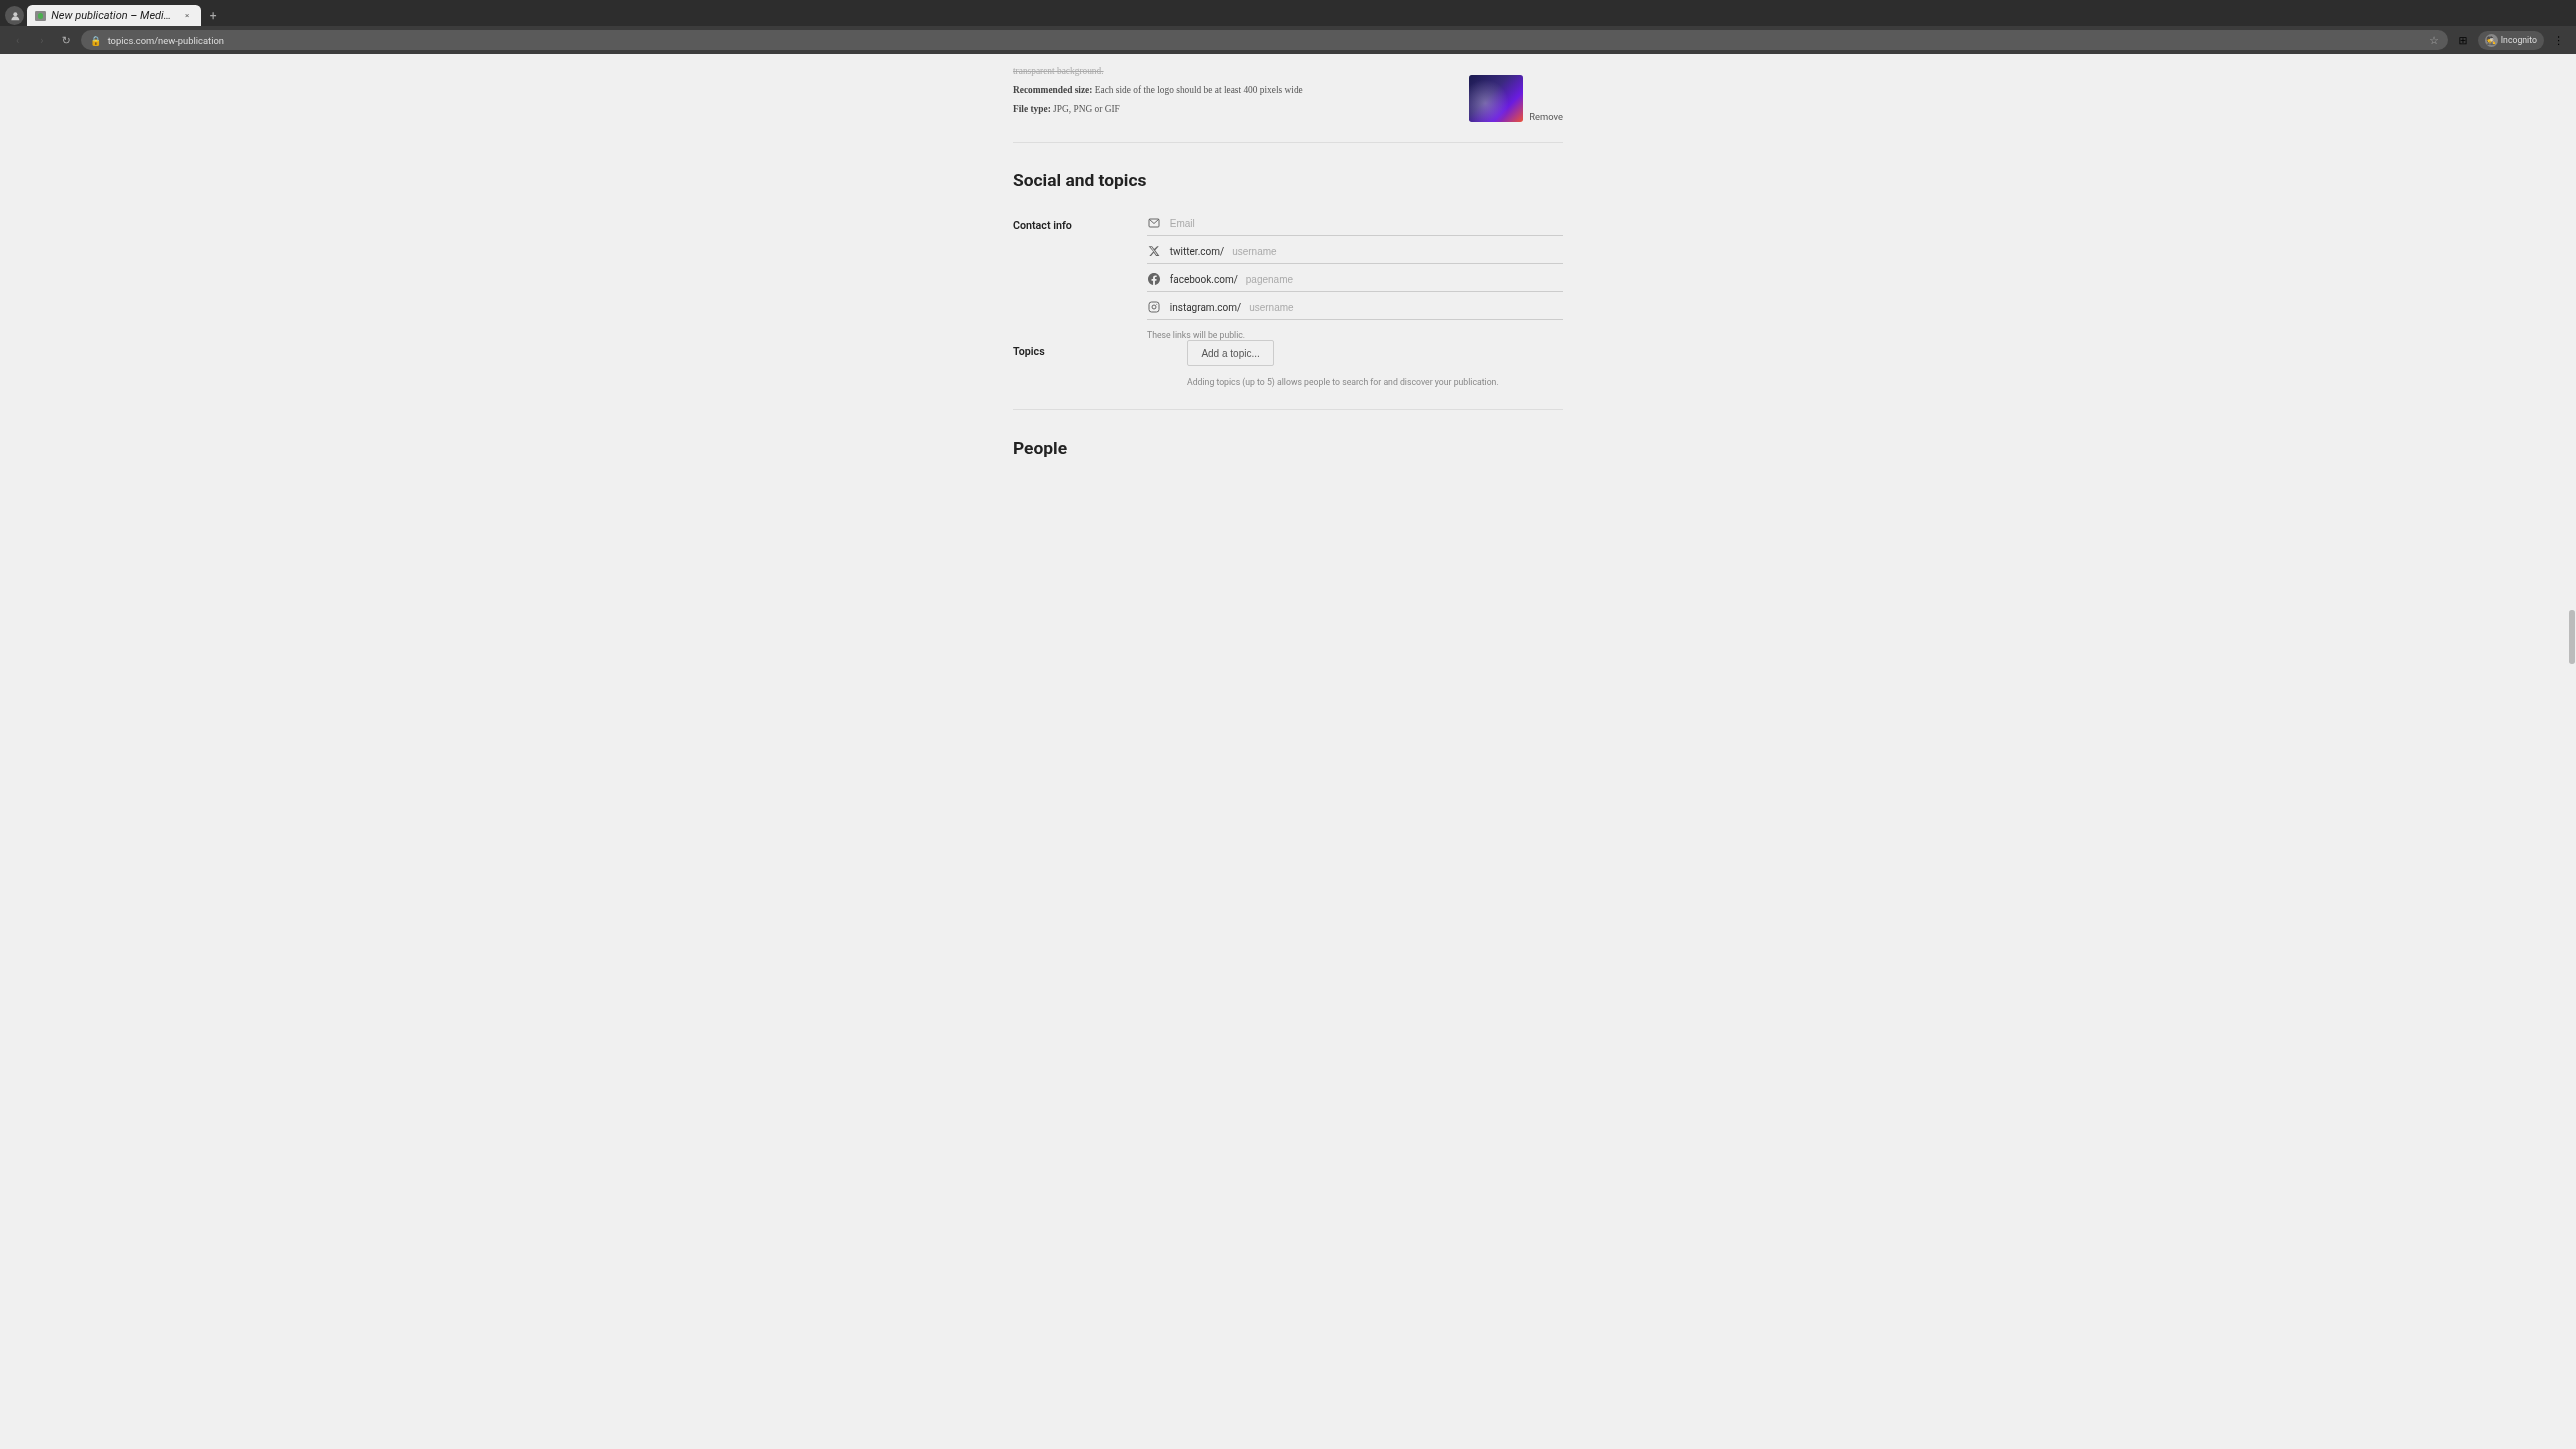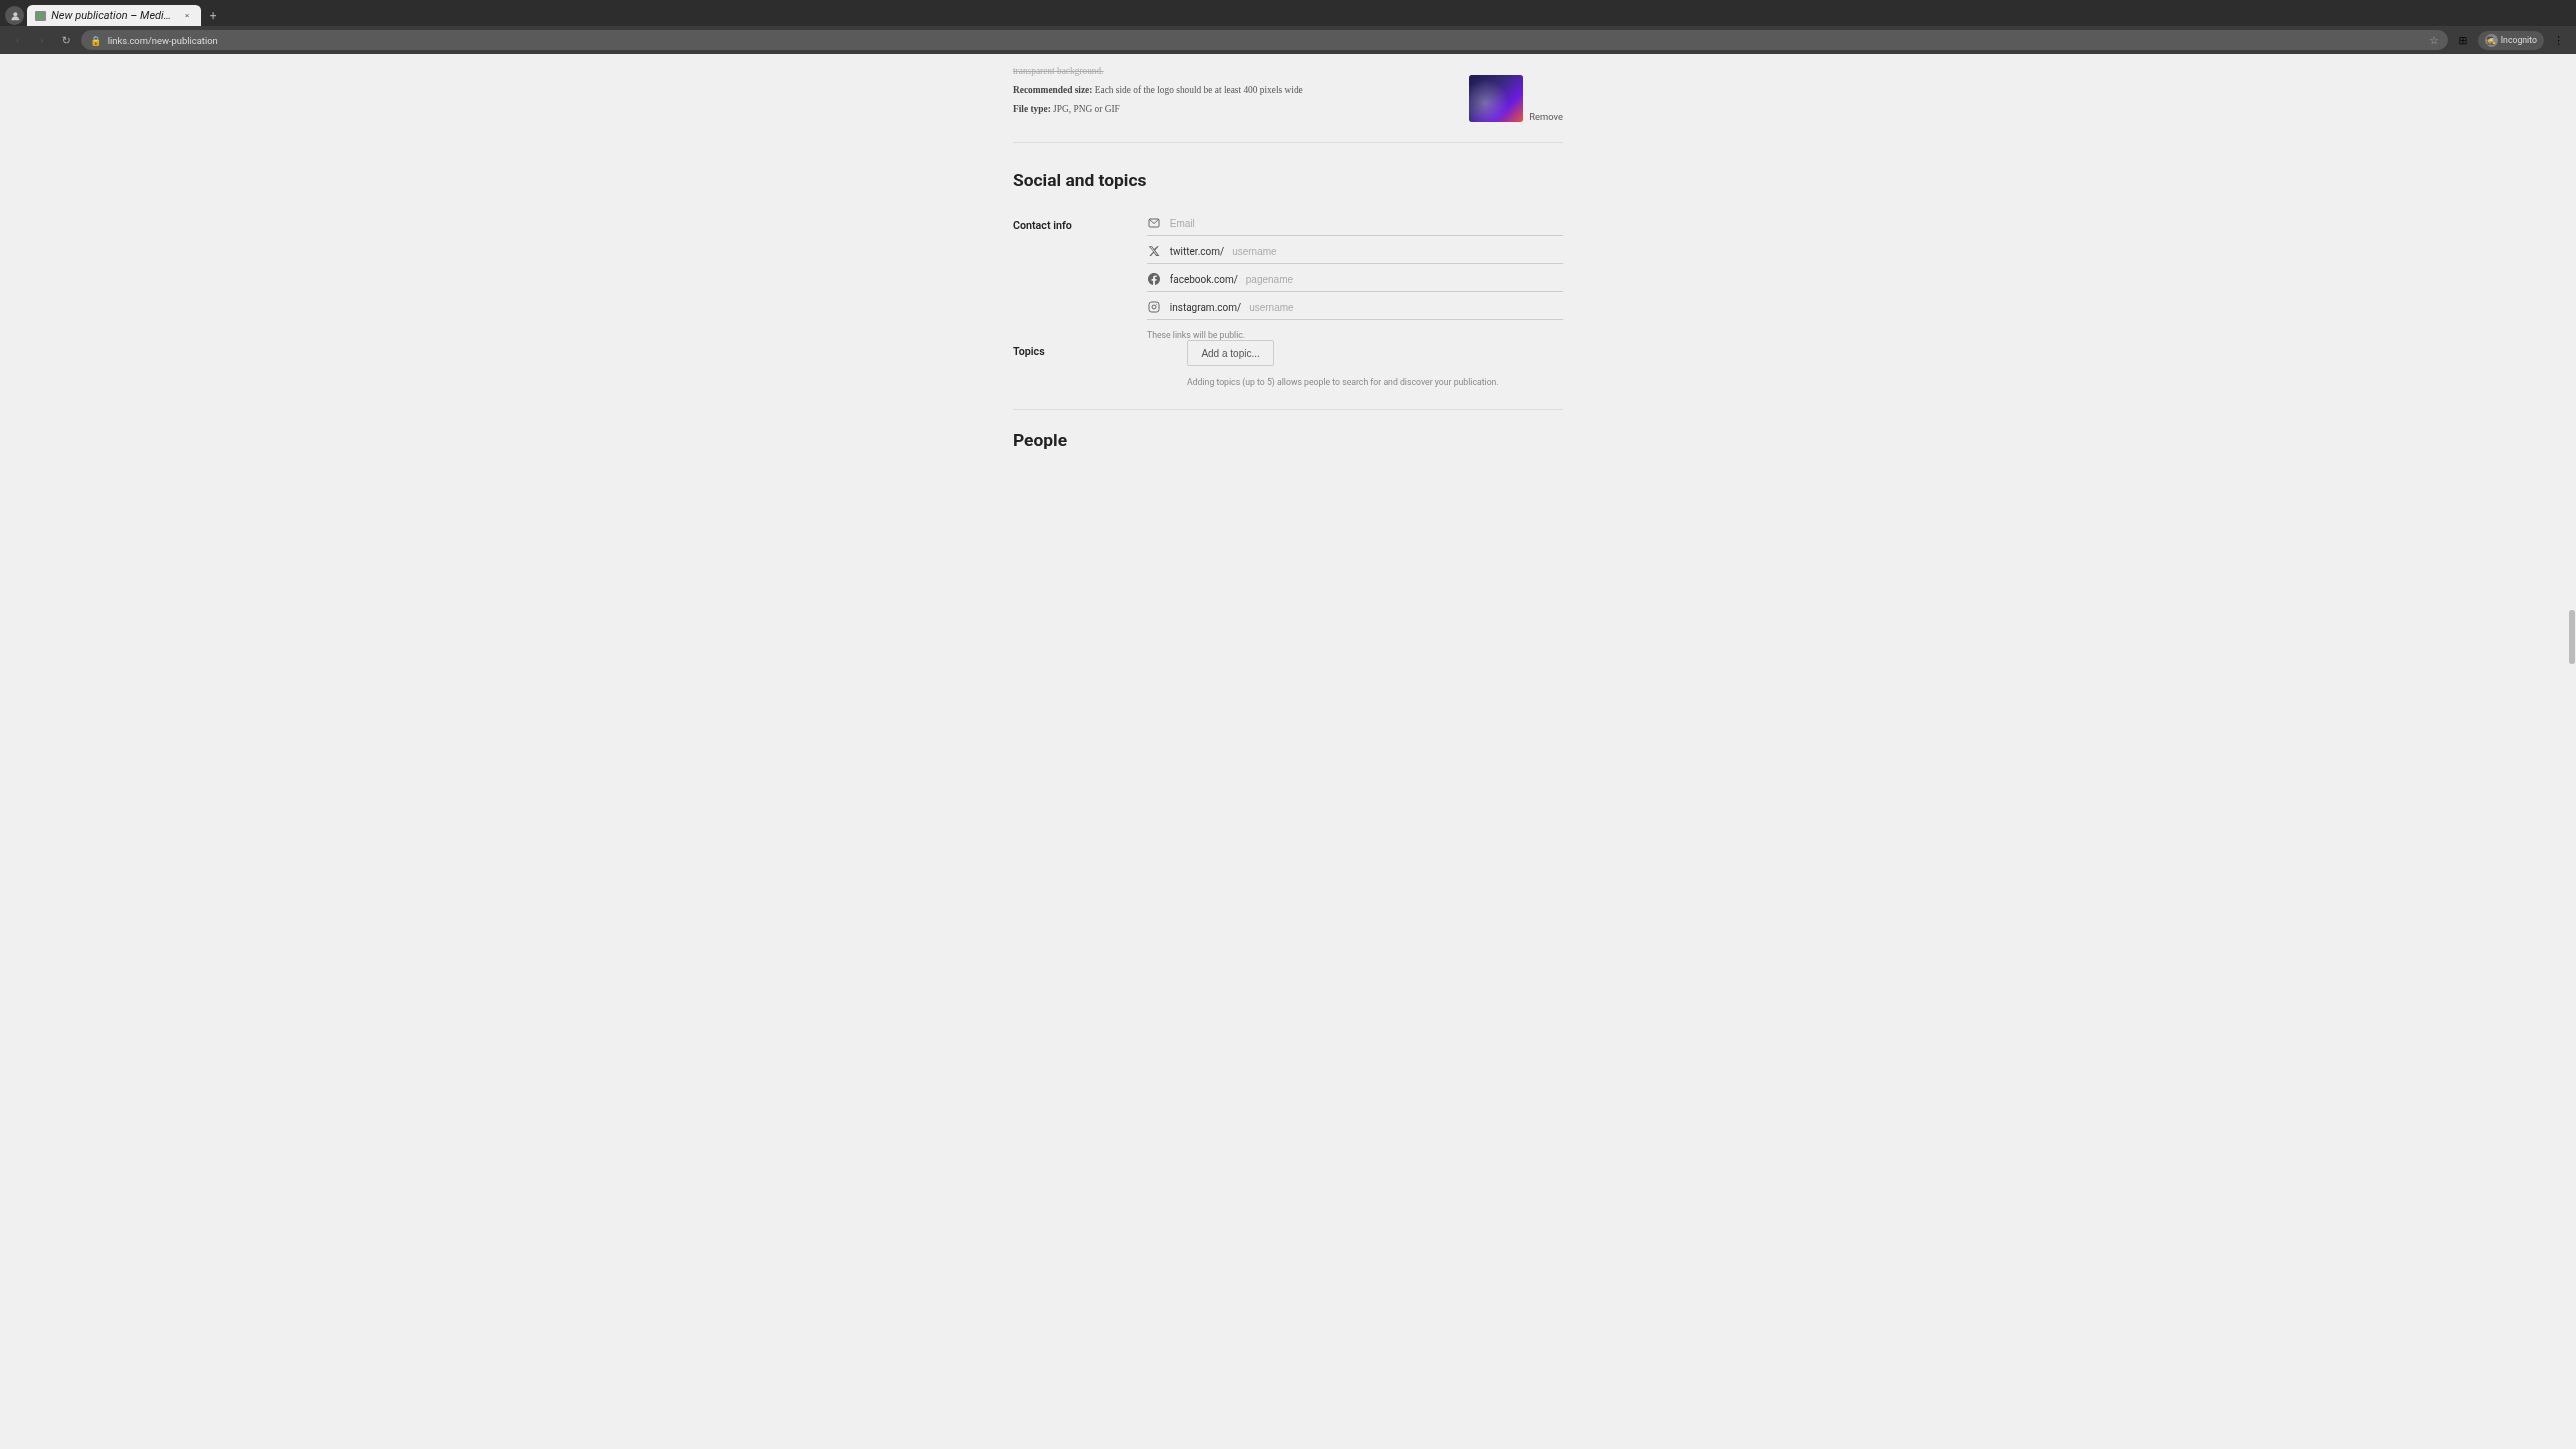--- a/index.html
+++ b/index.html
@@ -389,21 +389,21 @@
 
     .topics-note {
       font-size: 8.7px;
       color: #888;
       line-height: 1.5;
     }
 
     
     .people-section {
       border-top: 0.7px solid #ddd;
-      padding-top: 20px;
+      padding-top: 28px;
     }
 
     .people-heading {
       font-size: 17.4px;
       font-weight: 700;
       color: #222;
     }
 
     
     .scrollbar {
@@ -445,21 +445,21 @@
       <span class="tab-close">×</span>
     </div>
     <div class="new-tab-btn">+</div>
   </div>
   <div class="toolbar">
     <div class="nav-btn disabled">‹</div>
     <div class="nav-btn disabled">›</div>
     <div class="nav-btn">↻</div>
     <div class="address-bar">
       <span class="address-icon">🔒</span>
-      <span class="address-text">links.com/new-publication</span>
+      <span class="address-text">topics.com/new-publication</span>
       <div class="address-right-icons">
         <span>☆</span>
       </div>
     </div>
     <div class="toolbar-icon">⊞</div>
     <div class="incognito-btn">
       <div class="incognito-icon">🕵</div>
       <span class="incognito-text">Incognito</span>
     </div>
     <div class="toolbar-icon">⋮</div>

